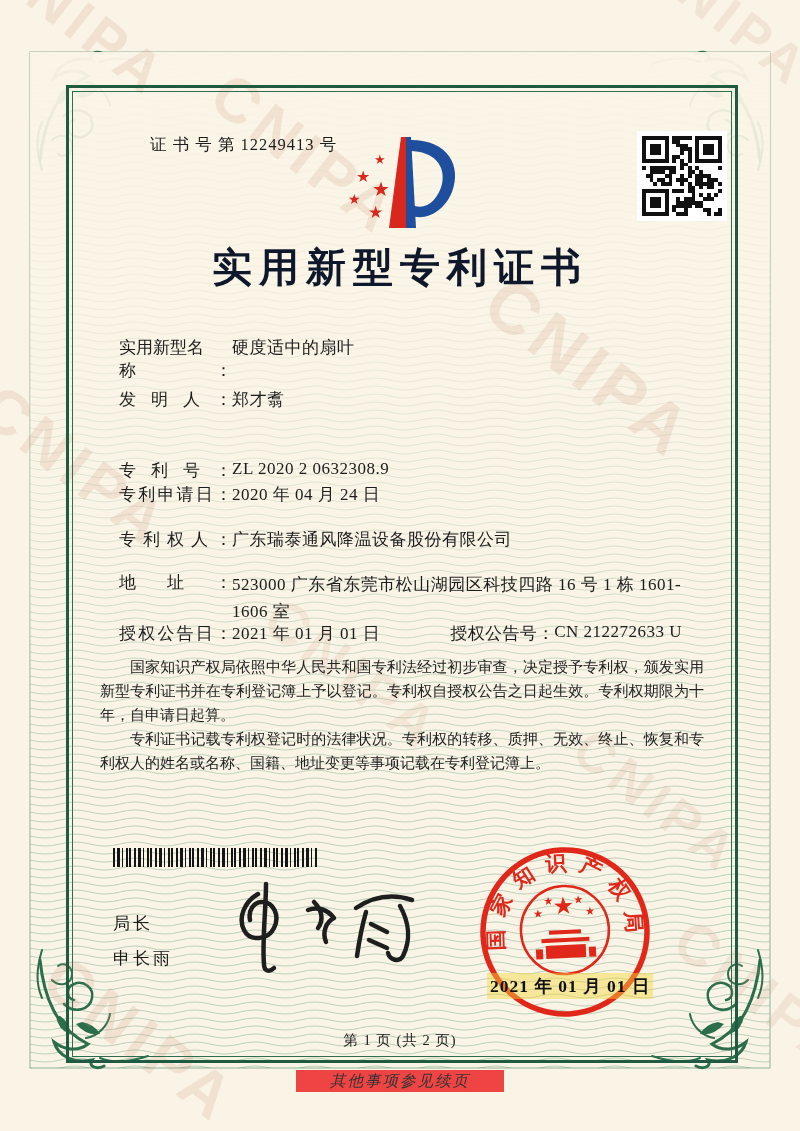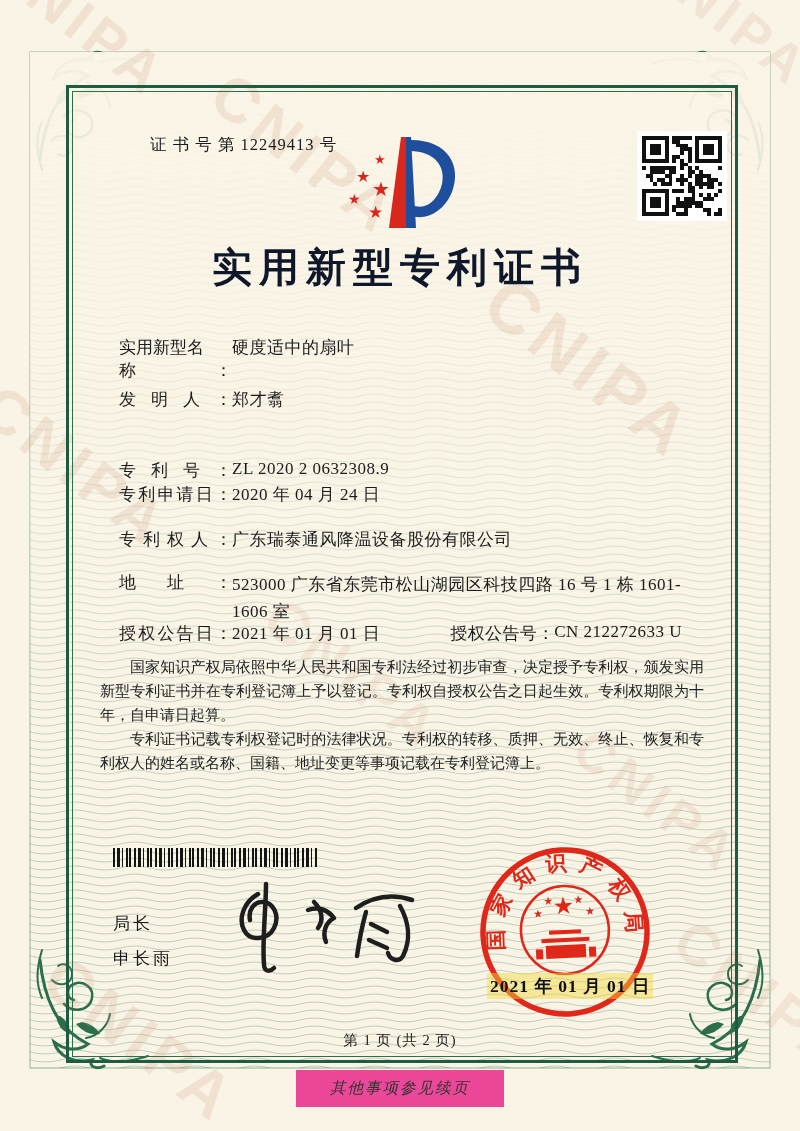--- a/index.html
+++ b/index.html
@@ -42,21 +42,21 @@
 
   .signer { position:absolute; left:113px; top:912px; font-family:"Liberation Sans","DejaVu Sans",sans-serif; font-size:17px; letter-spacing:3px; color:#1a1a1a; }
   .signer div { margin-bottom:12px; }
   .sig { position:absolute; left:228px; top:878px; }
 
   .seal { position:absolute; left:479px; top:846px; transform:rotate(-3deg); }
   .seal-date { position:absolute; left:487px; top:973px; font-size:17.5px; font-weight:bold; letter-spacing:1px; color:#101010; background:rgba(244,214,60,.45); padding:1px 3px; }
 
   .page-num { position:absolute; left:0; top:1031px; width:100%; text-align:center; font-size:14.5px; letter-spacing:1px; }
 
-  .note-strip { position:absolute; left:296px; top:1070px; width:208px; height:37px; background:#ec4899; display:flex; align-items:center; justify-content:center; }
+  .note-strip { position:absolute; left:296px; top:1070px; width:208px; height:22px; background:#ef4444; display:flex; align-items:center; justify-content:center; }
   .note-strip span { font-size:15.5px; letter-spacing:2px; color:#333; font-style:italic; }
 </style>
 </head>
 <body>
 
 <svg class="layer" width="800" height="1131" aria-hidden="true">
   <defs>
     <pattern id="waves" width="120" height="8" patternUnits="userSpaceOnUse">
       <path d="M0 4 Q15 0,30 4 T60 4 T90 4 T120 4" fill="none" stroke="#b9cdb7" stroke-width="1"></path>
     </pattern>

